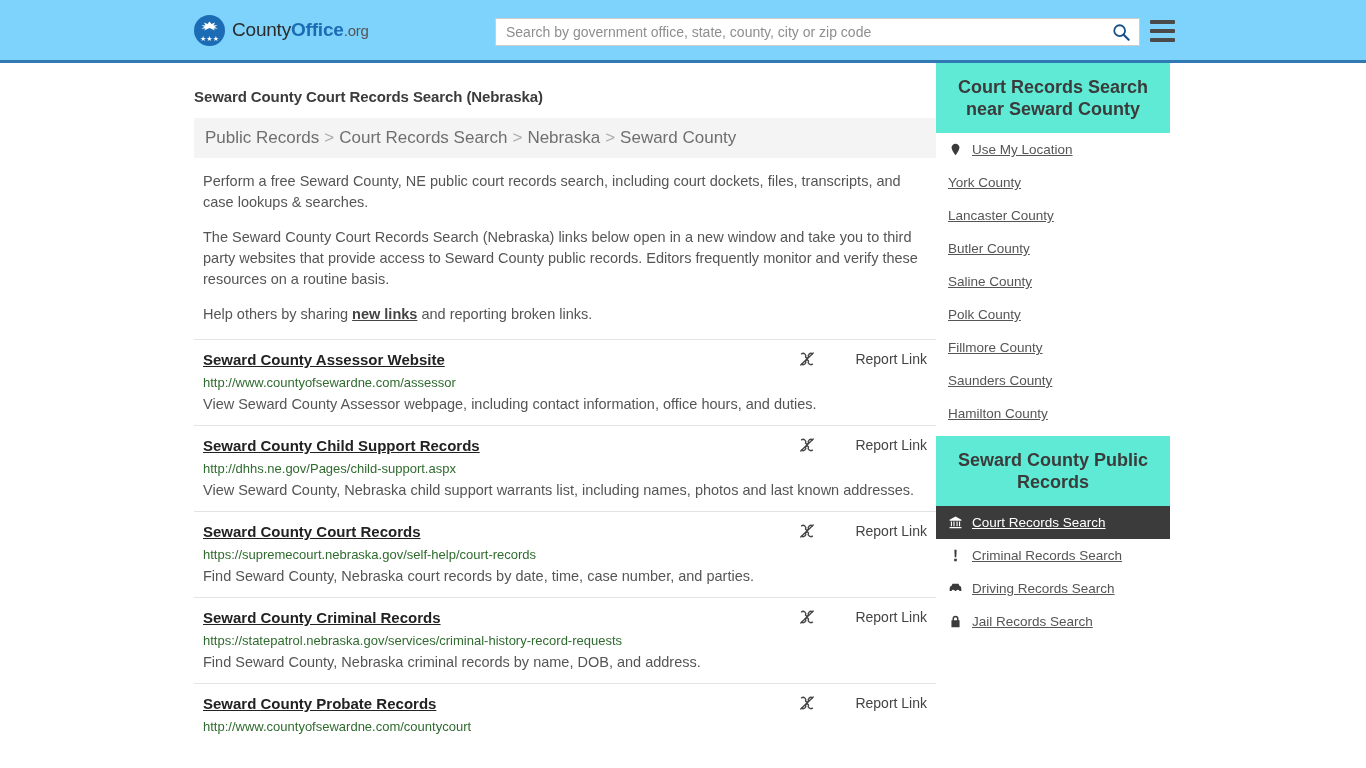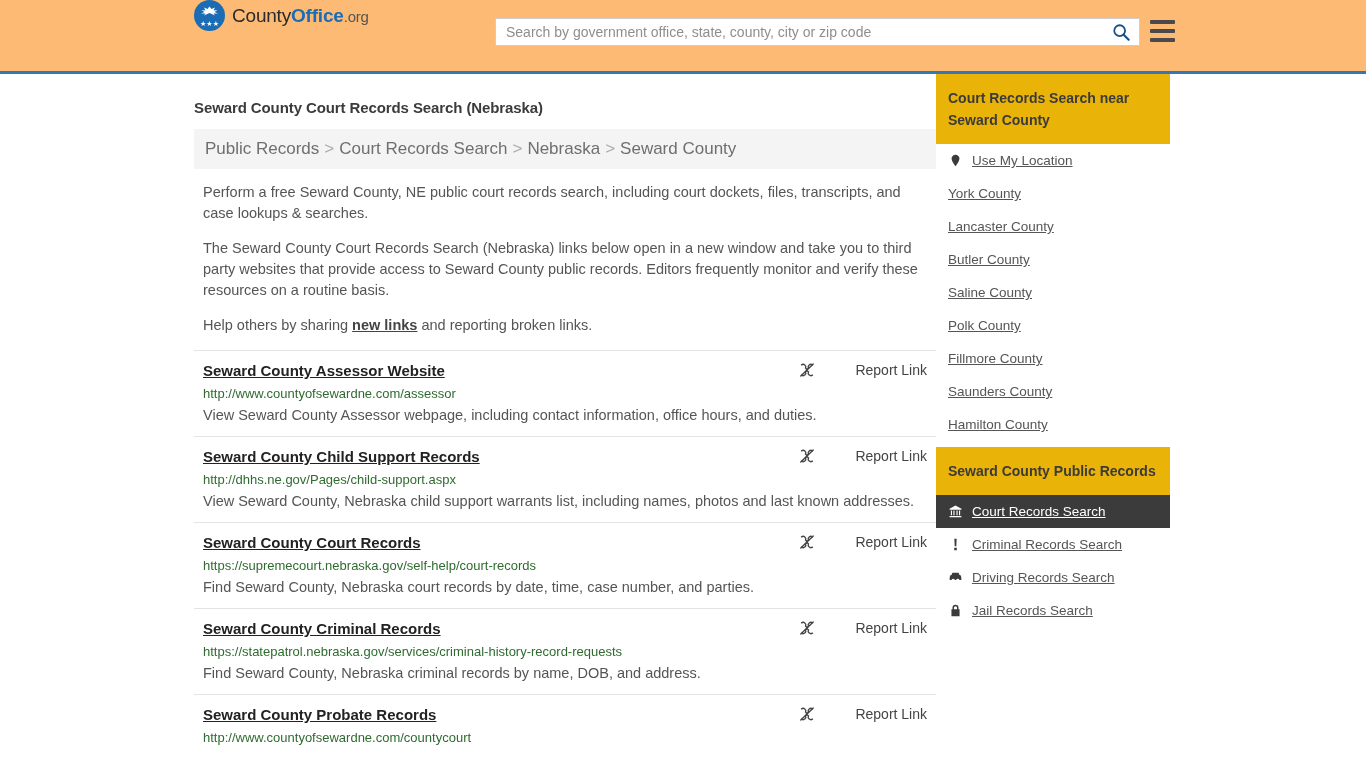--- a/index.html
+++ b/index.html
@@ -8,25 +8,25 @@
     margin: 0; padding: 0;
     width: 1366px; height: 768px;
     overflow: hidden;
     background: #ffffff;
     font-family: "Liberation Sans", sans-serif;
     color: #333333;
   }
 
   
   .site-header {
-    height: 74px;
-    background: #fdba74;
+    height: 63px;
+    background: #7dd3fc;
     border-bottom: 3px solid #3179b5;
     display: flex;
-    align-items: flex-start;
+    align-items: center;
     position: relative;
   }
   .logo-wrap {
     display: flex;
     align-items: center;
     margin-left: 194px;
     gap: 7px;
   }
   .logo-mark {
     width: 31px; height: 31px;
@@ -195,26 +195,27 @@
   .result-desc {
     font-size: 14.5px;
     line-height: 21px;
     color: #555555;
     margin-top: 4px;
   }
 
   
   .panel { margin-bottom: 6px; }
   .panel-head {
-    background: #eab308;
+    background: #5eead4;
     padding: 13px 12px;
-    font-size: 14px;
+    font-size: 18px;
     font-weight: bold;
     color: #3b3b3b;
     line-height: 22px;
+    text-align: center;
   }
   .panel-list { padding: 0; margin: 0; list-style: none; }
   .panel-list li {
     display: flex;
     align-items: center;
     gap: 10px;
     padding: 9px 12px;
     font-size: 13.5px;
   }
   .panel-list li a {

